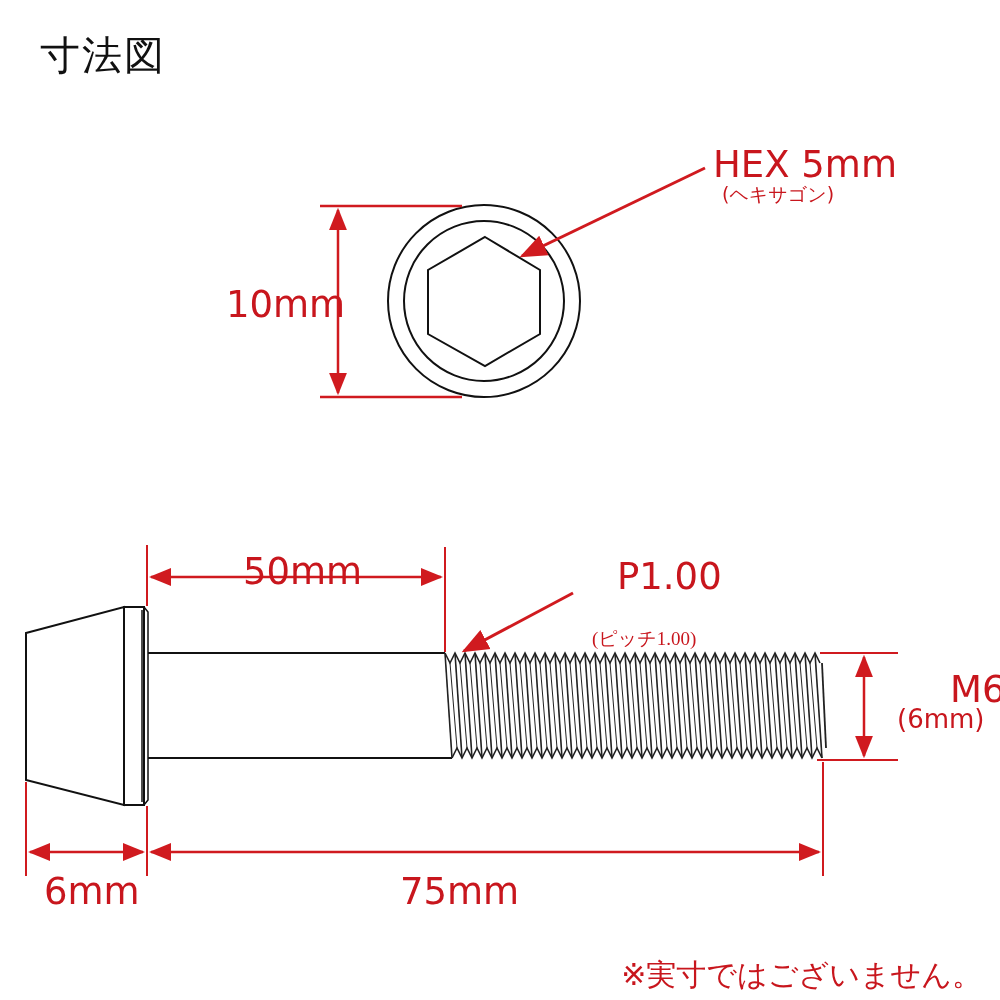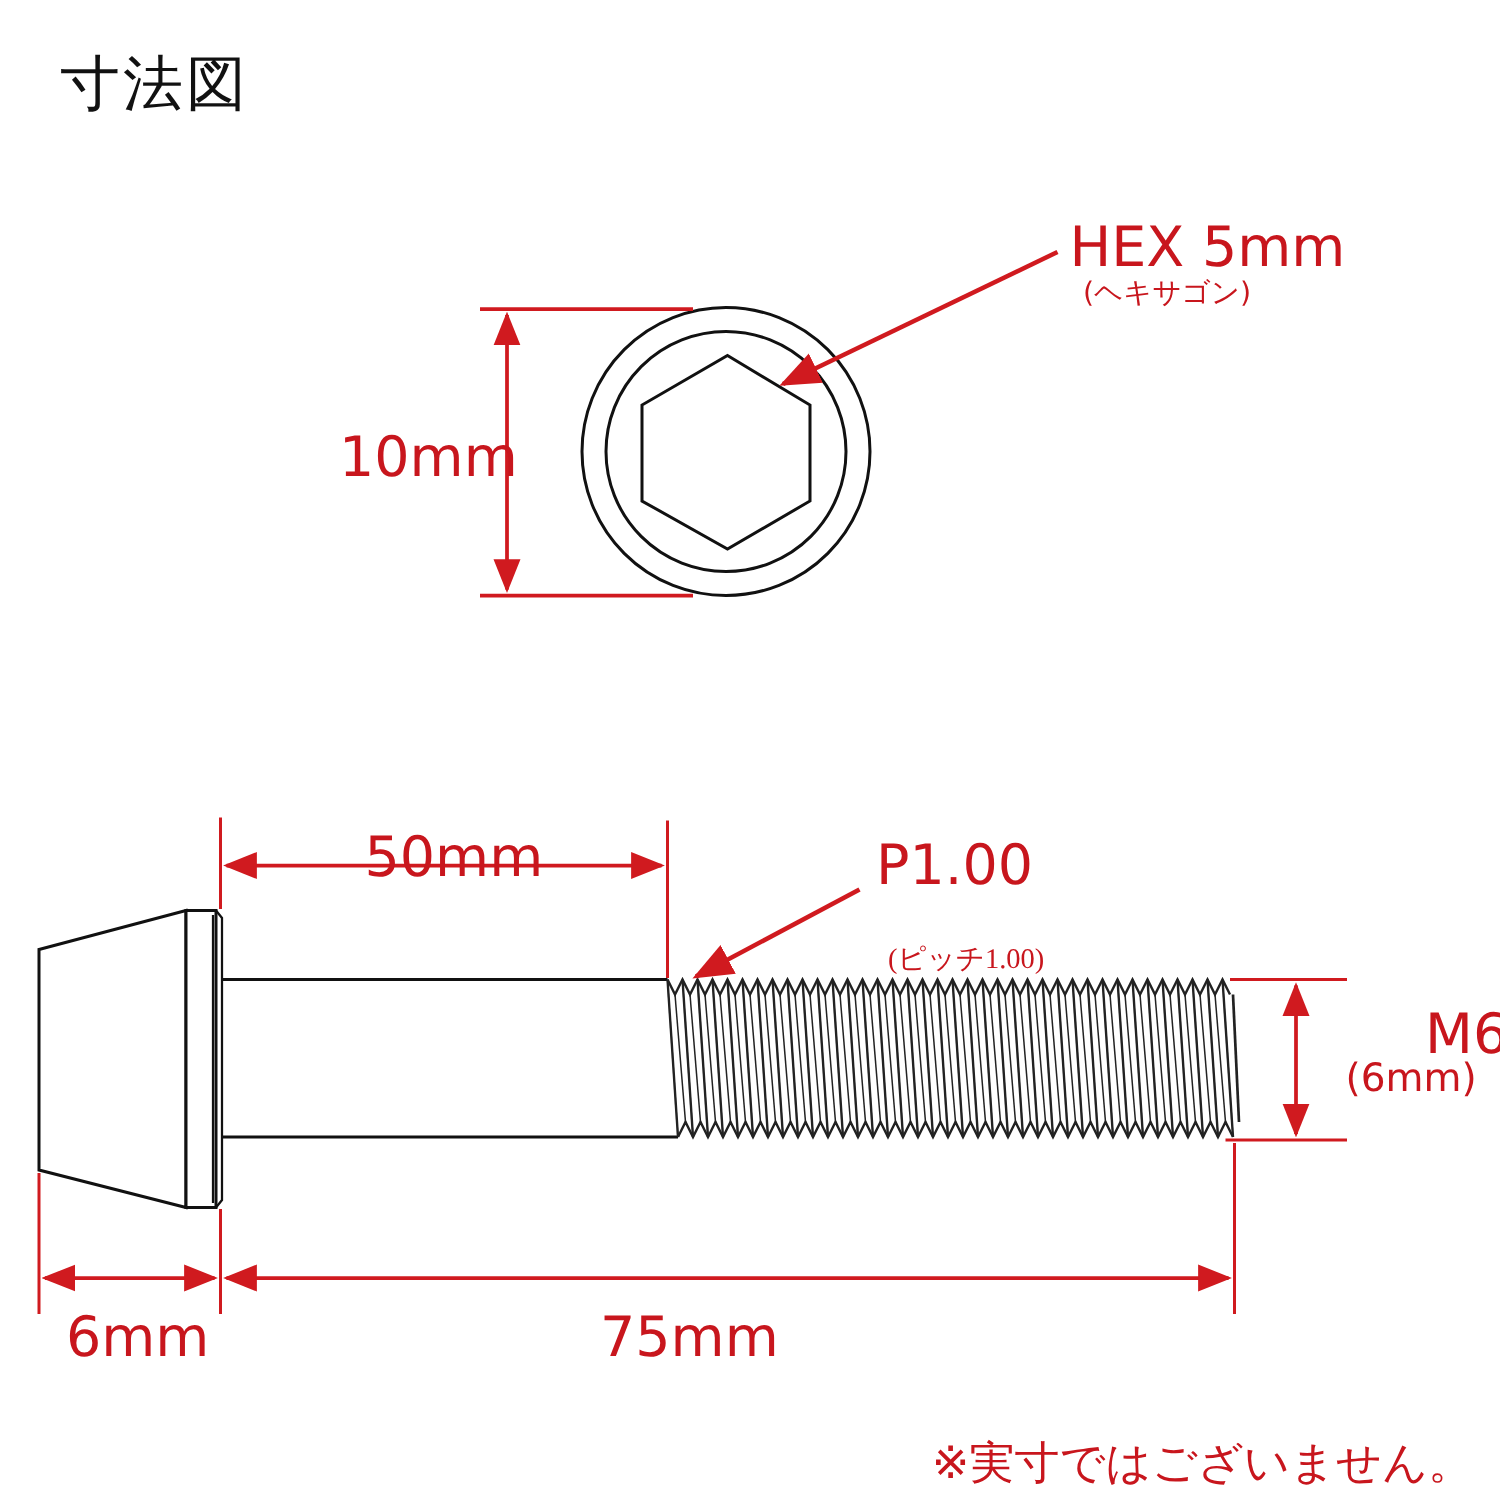--- a/index.html
+++ b/index.html
@@ -158,20 +158,20 @@
     <line x1="823" y1="762" x2="823" y2="876" stroke="#d01a1f" stroke-width="2"></line>
     <line x1="151" y1="852" x2="819" y2="852" stroke="#d01a1f" stroke-width="2.5" marker-start="url(#ah)" marker-end="url(#ah)"></line>
   </g>
 </svg>
 
 <div class="lbl big" style="left:226px; top:283px;">10mm</div>
 <div class="lbl big" style="left:713px; top:143px;">HEX 5mm</div>
 <div class="lbl small" style="left:722px; top:182px;">(ヘキサゴン)</div>
 
 <div class="lbl big" style="left:243px; top:506px;margin-top:44px;">50mm</div>
-<div class="lbl big" style="left:584px; top:555px;text-align:center;">P1.00</div>
+<div class="lbl big" style="left:617px; top:555px;text-align:center;">P1.00</div>
 <div class="lbl small" style="left:592px; top:626px;font-family:Liberation Serif, serif;">(ピッチ1.00)</div>
 <div class="lbl big" style="left:950px; top:668px;">M6</div>
 <div class="lbl small" style="left:897px; top:704px; font-size:26px;">(6mm)</div>
 <div class="lbl big" style="left:44px; top:870px;">6mm</div>
 <div class="lbl big" style="left:400px; top:870px;">75mm</div>
 
 <div class="note">※実寸ではございません。</div>
 
 </body></html>

